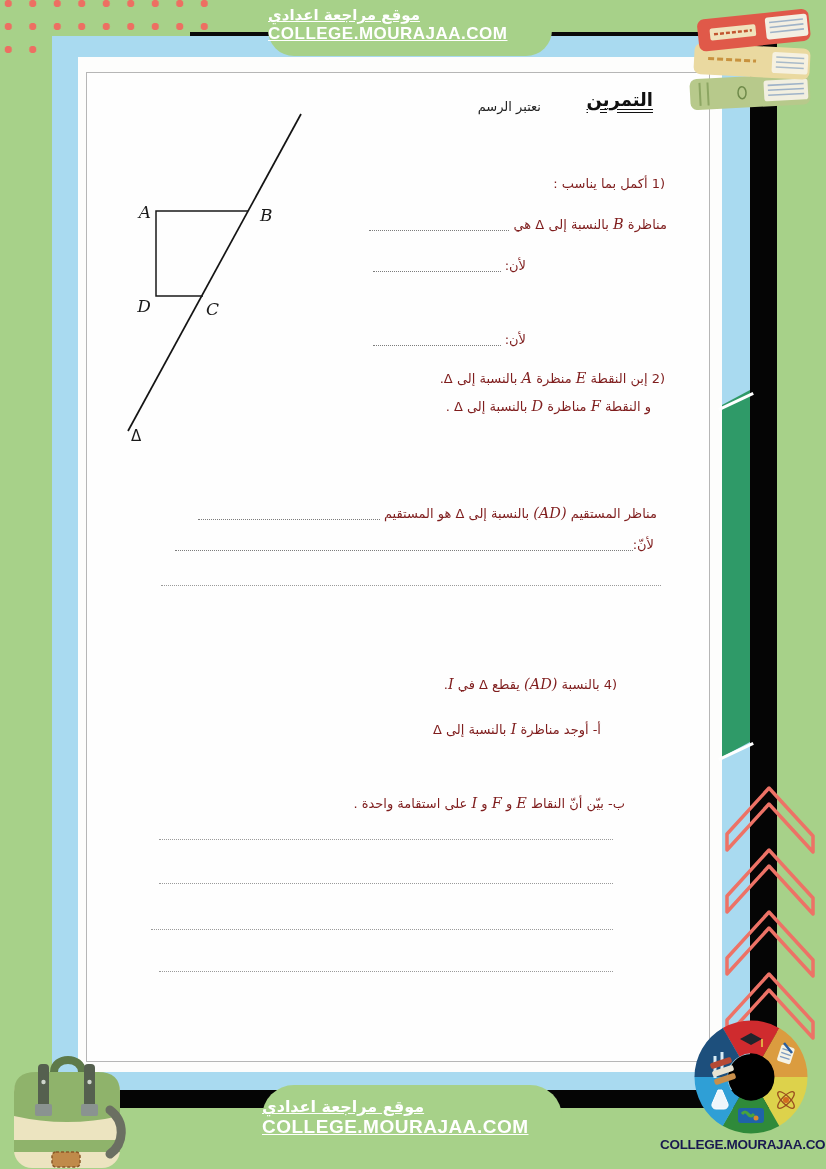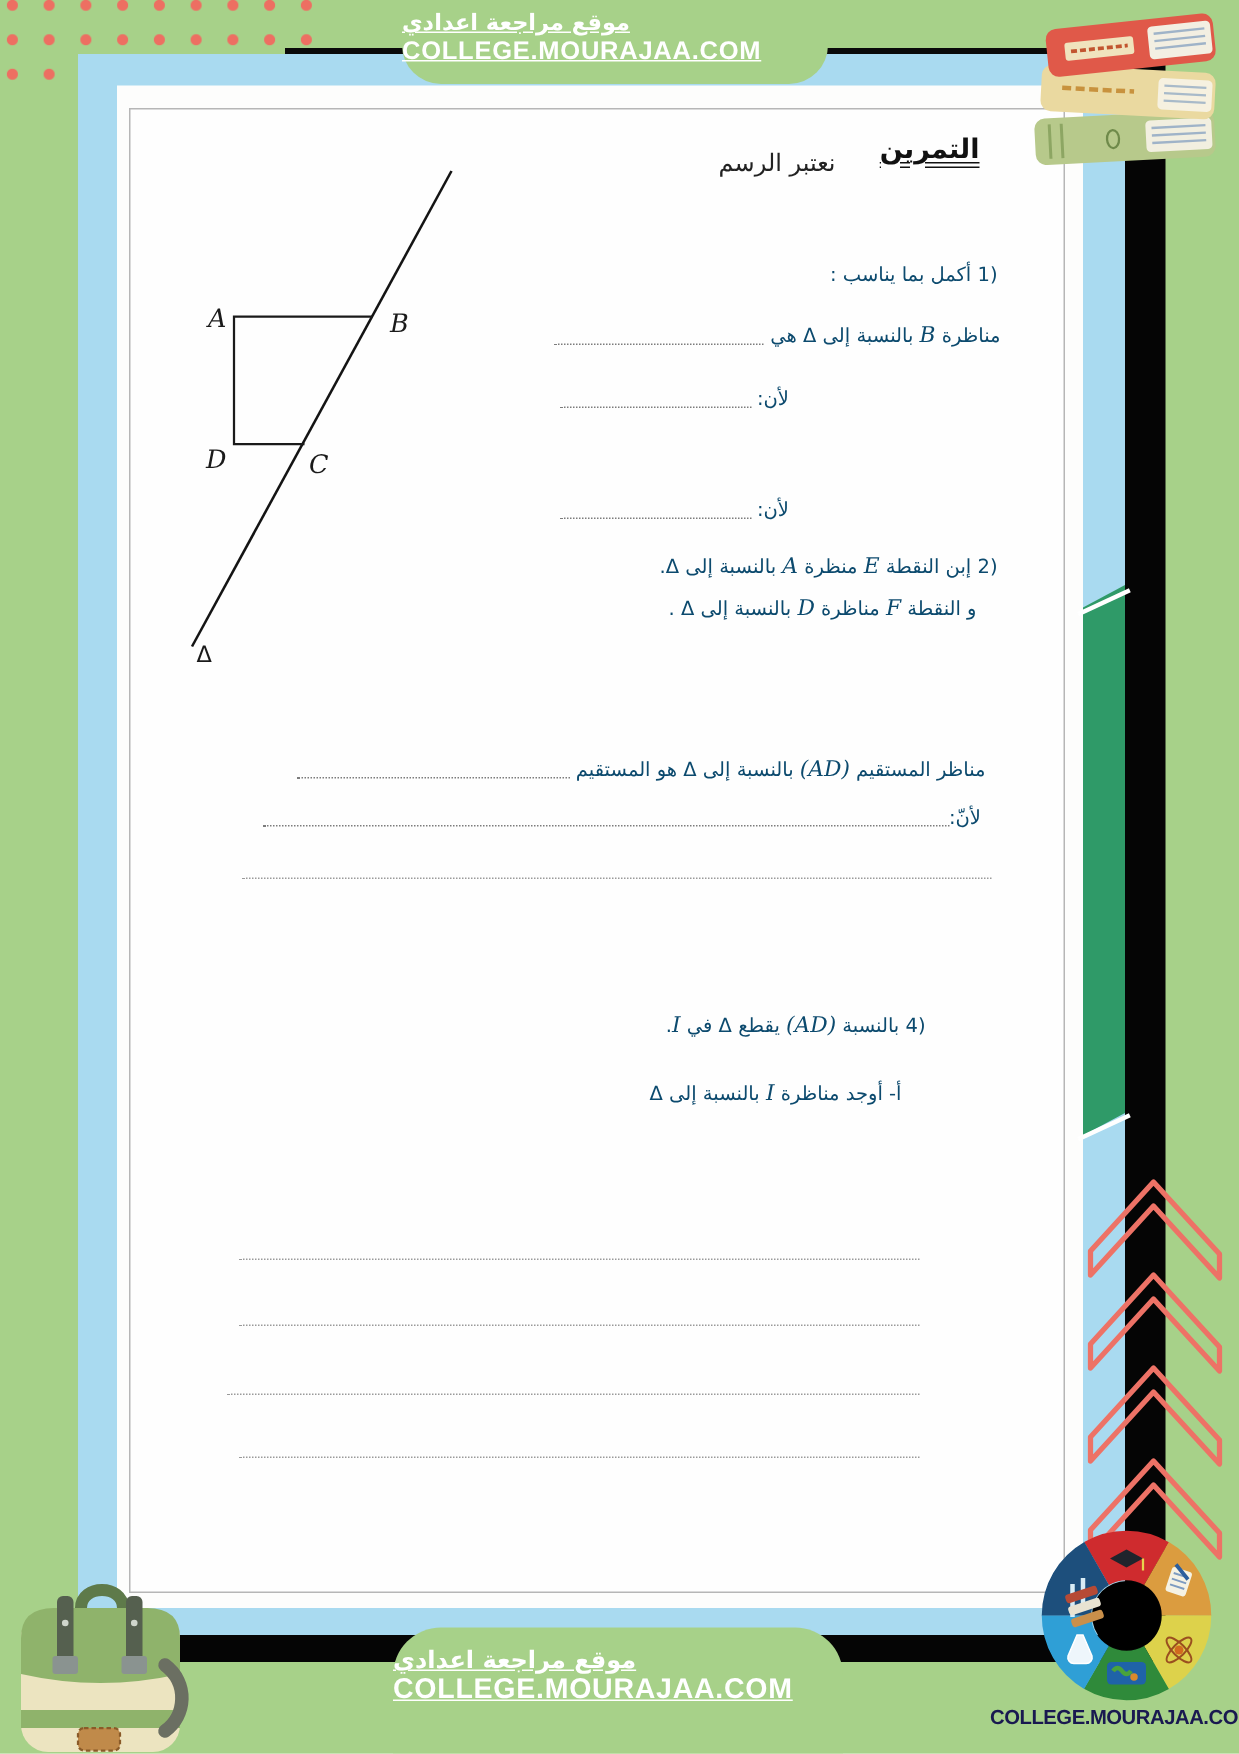--- a/index.html
+++ b/index.html
@@ -29,22 +29,22 @@
   .tab-top{left:268px;top:0;width:284px;height:56px;border-radius:0 0 26px 26px;padding-top:6px;box-sizing:border-box}
   .tab-bottom{left:262px;top:1085px;width:300px;height:84px;border-radius:32px 32px 0 0;padding-top:12px;box-sizing:border-box}
   .tab .l1{font-size:15px;font-weight:bold;text-decoration:underline;direction:rtl}
   .tab .l2{font-size:17px;font-weight:bold;text-decoration:underline;letter-spacing:.5px;font-family:"Liberation Sans",sans-serif}
   .footer-band{position:absolute;left:0;top:1108px;width:826px;height:61px;background:#a7d189}
   
   .doc{position:absolute;left:86px;top:72px;width:624px;height:990px;background:#fefefe;
     border:1px solid #b6b6b6;box-sizing:border-box;color:#1c1c1c;z-index:2}
   .doc-title{position:absolute;top:16px;right:56px;font-size:18px;font-weight:bold;direction:rtl;
     text-decoration:underline;text-decoration-style:double;text-underline-offset:3px;color:#111}
-  .doc-subtitle{position:absolute;top:26px;right:152px;font-size:16px;direction:rtl;color:#222}
-  .line{position:absolute;direction:rtl;font-size:13px;white-space:nowrap;color:#0c4a6e}
+  .doc-subtitle{position:absolute;top:26px;right:168px;font-size:13px;direction:rtl;color:#222}
+  .line{position:absolute;direction:rtl;font-size:13px;white-space:nowrap;color:#7f1d1d}
   .m{font-family:"DejaVu Serif",serif;font-style:italic;direction:ltr;unicode-bidi:embed;font-size:14.5px}
   .num{direction:ltr;unicode-bidi:embed}
   .blank{display:inline-block;border-bottom:1.6px dotted #7c7c7c;height:13px;vertical-align:-2px}
   .dotline{position:absolute;border-bottom:1.7px dotted #9a9a9a;height:0}
   .logo-caption{position:absolute;left:660px;top:1137px;width:168px;text-align:center;
     font-family:"Liberation Sans",sans-serif;font-weight:bold;font-size:13.5px;
     letter-spacing:-.3px;color:#191950;z-index:8}
   svg text.pt{font-family:"DejaVu Serif",serif;font-style:italic;font-size:17px;fill:#1a1a1a}
   svg text.dl{font-family:"DejaVu Sans",sans-serif;font-size:15px;fill:#1a1a1a}
 </style>
@@ -114,20 +114,23 @@
   <div class="line" style="top:464px;right:55px">
     <span>لأنّ:</span><span class="blank" style="width:458px"></span>
   </div>
   <div class="dotline" style="top:512px;left:74px;width:500px"></div>
 
   <div class="line" style="top:603px;right:92px">
     <span class="num">4)</span><span> بالنسبة </span><span class="m">(AD)</span><span> يقطع </span><span>Δ</span><span> في </span><span class="m">I</span><span>.</span>
   </div>
   <div class="line" style="top:648px;right:108px">
     <span>أ- أوجد مناظرة </span><span class="m">I</span><span> بالنسبة إلى </span><span>Δ</span>
+  </div>
+  <div class="line" style="top:722px;right:84px">
+    <span>ب- بيّن أنّ النقاط </span><span class="m">E</span><span> و </span><span class="m">F</span><span> و </span><span class="m">I</span><span> على استقامة واحدة .</span>
   </div>
 
   <div class="dotline" style="top:766px;left:72px;width:454px"></div>
   <div class="dotline" style="top:810px;left:72px;width:454px"></div>
   <div class="dotline" style="top:856px;left:64px;width:462px"></div>
   <div class="dotline" style="top:898px;left:72px;width:454px"></div>
 </div>
 
 <div class="tab tab-top">
   <div class="l1">موقع مراجعة اعدادي</div>

